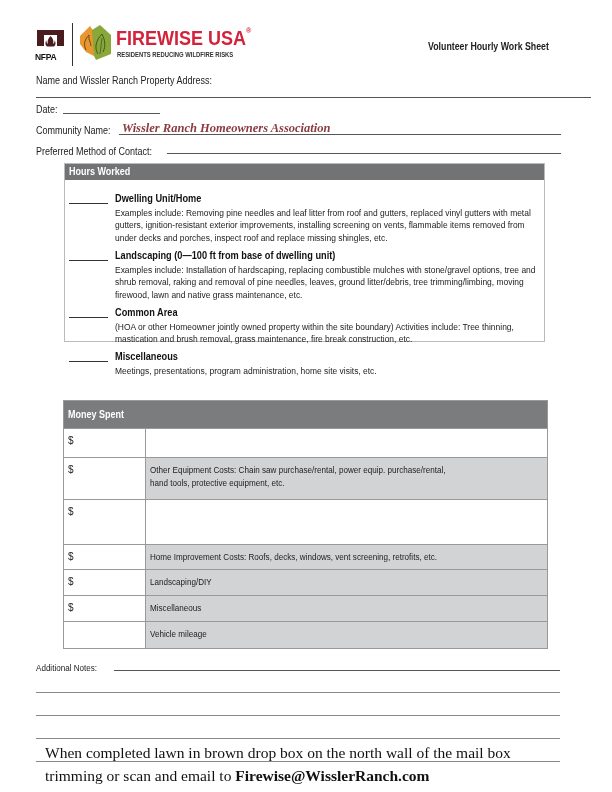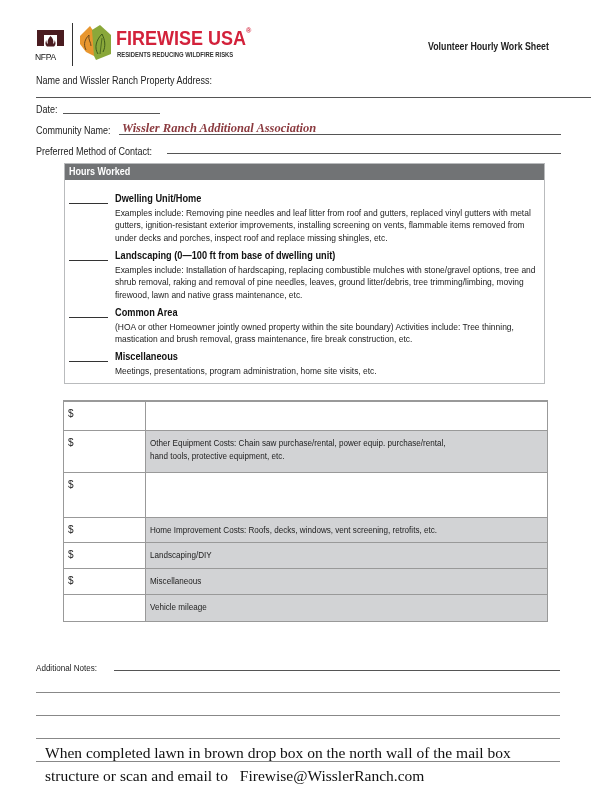--- a/index.html
+++ b/index.html
@@ -2,53 +2,53 @@
 <html><head>
 <meta charset="utf-8">
 <style>
   html, body { margin:0; padding:0; background:#ffffff; }
   body { width:612px; height:792px; position:relative; overflow:hidden; font-family:"Liberation Sans", sans-serif; color:#222; }
   .abs { position:absolute; }
   .rule { position:absolute; border-bottom:1px solid #555; height:0; }
 
   
   .nfpa-box { left:36px; top:29px; width:29px; height:22px; }
-  .nfpa-text { left:35px; top:52px; font-size:8.5px; font-weight:normal; letter-spacing:-0.3px; color:#111; }
+  .nfpa-text { left:35px; top:52px; font-size:8.5px; font-weight:bold; letter-spacing:-0.3px; color:#111; }
   .logo-divider { left:72px; top:23px; width:1px; height:43px; background:#333; }
   .house { left:78px; top:24px; width:34px; height:36px; }
   .fw-title { left:116px; top:27px; font-size:20px; font-weight:bold; color:#d3223b; letter-spacing:0px; transform:scaleX(0.9); transform-origin:left top; white-space:nowrap; }
   .fw-title sup { font-size:8px; vertical-align:top; position:relative; top:-1px; }
   .fw-tag { left:117px; top:51px; font-size:6.4px; font-weight:bold; color:#333; letter-spacing:0px; white-space:nowrap; transform:scaleX(0.92); transform-origin:left top; }
 
   .sheet-title { left:428px; top:41px; font-size:10px; font-weight:bold; color:#222; white-space:nowrap; transform:scaleX(0.88); transform-origin:left top; }
 
   .field-label { font-size:10px; color:#222; white-space:nowrap; transform:scaleX(0.9); transform-origin:left top; }
   .community-value { font-family:"Liberation Serif", "DejaVu Serif", serif; font-style:italic; font-weight:bold; color:#8b3a3f; font-size:12.5px; white-space:nowrap; }
 
   
-  .hours-box { left:64px; top:163px; width:481px; height:221px; border:1.5px solid #b9bbbd; box-sizing:border-box; }
+  .hours-box { left:64px; top:163px; width:481px; height:179px; border:1.5px solid #b9bbbd; box-sizing:border-box; }
   .box-header { background:#717375; color:#fff; font-weight:bold; font-size:10px; height:16px; line-height:16px; padding-left:4px; white-space:nowrap; }
   .box-header span { display:inline-block; transform:scaleX(0.9); transform-origin:left center; }
   .hw-item { position:absolute; left:0; width:100%; }
   .hw-blank { position:absolute; left:4px; width:39px; border-bottom:1px solid #333; }
   .hw-title { position:absolute; left:50px; font-size:10px; font-weight:bold; color:#111; white-space:nowrap; transform:scaleX(0.92); transform-origin:left top; }
   .hw-desc { position:absolute; left:50px; width:460px; font-size:9.2px; line-height:12.4px; color:#222; transform:scaleX(0.92); transform-origin:left top; }
 
   
   .money { left:63px; top:400px; width:485px; border:1px solid #999; box-sizing:border-box; }
   .money-header { background:#7a7c7e; color:#fff; font-weight:bold; font-size:10px; height:27px; line-height:27px; padding-left:4px; }
   .money-header span { display:inline-block; transform:scaleX(0.9); transform-origin:left center; }
   .mrow { display:flex; border-top:1.5px solid #999; }
   .mrow .amt { width:82px; background:#fff; border-right:1.5px solid #999; font-size:10px; padding:6px 0 0 4px; box-sizing:border-box; color:#222; }
   .mrow .desc { flex:1; background:#d2d3d5; font-size:8.8px; line-height:13px; padding:6px 0 0 4px; color:#222; box-sizing:border-box; }
   .mrow .desc span { display:inline-block; transform:scaleX(0.92); transform-origin:left top; white-space:pre-line; }
 
   .notes-label { left:36px; top:662px; font-size:9.5px; white-space:nowrap; transform:scaleX(0.85); transform-origin:left top; }
   .footer-text { font-family:"Liberation Serif", "DejaVu Serif", serif; font-size:15.5px; color:#111; white-space:nowrap; }
-  .footer-text b { font-weight:normal;margin-left:8px; }
+  .footer-text b { font-weight:bold; }
 </style>
 </head>
 <body>
 
 <div class="abs" style="left:0;top:0;width:300px;height:70px;">
   <svg class="abs nfpa-box" viewBox="0 0 29 22">
     <path d="M1 1 H28 V17 H21 V6 H8 V17 H1 Z" fill="#4a1c20"></path>
     <path d="M14.5 7 C12 10 11 12 12 15 C11 14 10 13 10.5 11 C9 13 9 16 11 17.5 H18 C20 16 20 13 18.5 11 C19 13 18 14 17 15 C18 12 17 9 14.5 7 Z" fill="#4a1c20"></path>
   </svg>
   <div class="abs nfpa-text">NFPA</div>
@@ -65,21 +65,21 @@
 </div>
 <div class="abs sheet-title">Volunteer Hourly Work Sheet</div>
 
 <div class="abs field-label" style="left:36px;top:75px;">Name and Wissler Ranch Property Address:</div>
 <div class="rule" style="left:36px;top:97px;width:555px;"></div>
 
 <div class="abs field-label" style="left:36px;top:104px;">Date:</div>
 <div class="rule" style="left:63px;top:113px;width:97px;"></div>
 
 <div class="abs field-label" style="left:36px;top:125px;">Community Name:</div>
-<div class="abs community-value" style="left:122px;top:121px;">Wissler Ranch Additional Association</div>
+<div class="abs community-value" style="left:122px;top:121px;">Wissler Ranch Homeowners Association</div>
 <div class="rule" style="left:119px;top:134px;width:442px;"></div>
 
 <div class="abs field-label" style="left:36px;top:146px;">Preferred Method of Contact:</div>
 <div class="rule" style="left:167px;top:153px;width:394px;"></div>
 
 <div class="abs hours-box">
   <div class="box-header"><span>Hours Worked</span></div>
 
   <div class="hw-item" style="top:28px;">
     <div class="hw-blank" style="top:11px;"></div>
@@ -100,20 +100,21 @@
   </div>
 
   <div class="hw-item" style="top:186px;">
     <div class="hw-blank" style="top:11px;"></div>
     <div class="hw-title" style="top:1px;">Miscellaneous</div>
     <div class="hw-desc" style="top:15px;">Meetings, presentations, program administration, home site visits, etc.</div>
   </div>
 </div>
 
 <div class="abs money">
+  <div class="money-header"><span>Money Spent</span></div>
 
   <div class="mrow" style="height:28px;">
     <div class="amt">$</div>
   </div>
   <div class="mrow" style="height:41px;">
     <div class="amt">$</div>
     <div class="desc"><span>Other Equipment Costs: Chain saw purchase/rental, power equip. purchase/rental,
 hand tools, protective equipment, etc.</span></div>
   </div>
   <div class="mrow" style="height:44px;">
@@ -138,13 +139,13 @@
 </div>
 
 <div class="abs notes-label">Additional Notes:</div>
 <div class="rule" style="left:114px;top:670px;width:446px;"></div>
 <div class="rule" style="left:36px;top:692px;width:524px;border-color:#888;"></div>
 <div class="rule" style="left:36px;top:715px;width:524px;border-color:#888;"></div>
 <div class="rule" style="left:36px;top:738px;width:524px;border-color:#888;"></div>
 <div class="rule" style="left:36px;top:761px;width:524px;border-color:#888;"></div>
 
 <div class="abs footer-text" style="left:45px;top:744px;">When completed lawn in brown drop box on the north wall of the mail box</div>
-<div class="abs footer-text" style="left:45px;top:767px;"><span>structure or scan and email to </span> <b>Firewise@WisslerRanch.com</b></div>
+<div class="abs footer-text" style="left:45px;top:767px;"><span>trimming or scan and email to </span> <b>Firewise@WisslerRanch.com</b></div>
 
 </body></html>

